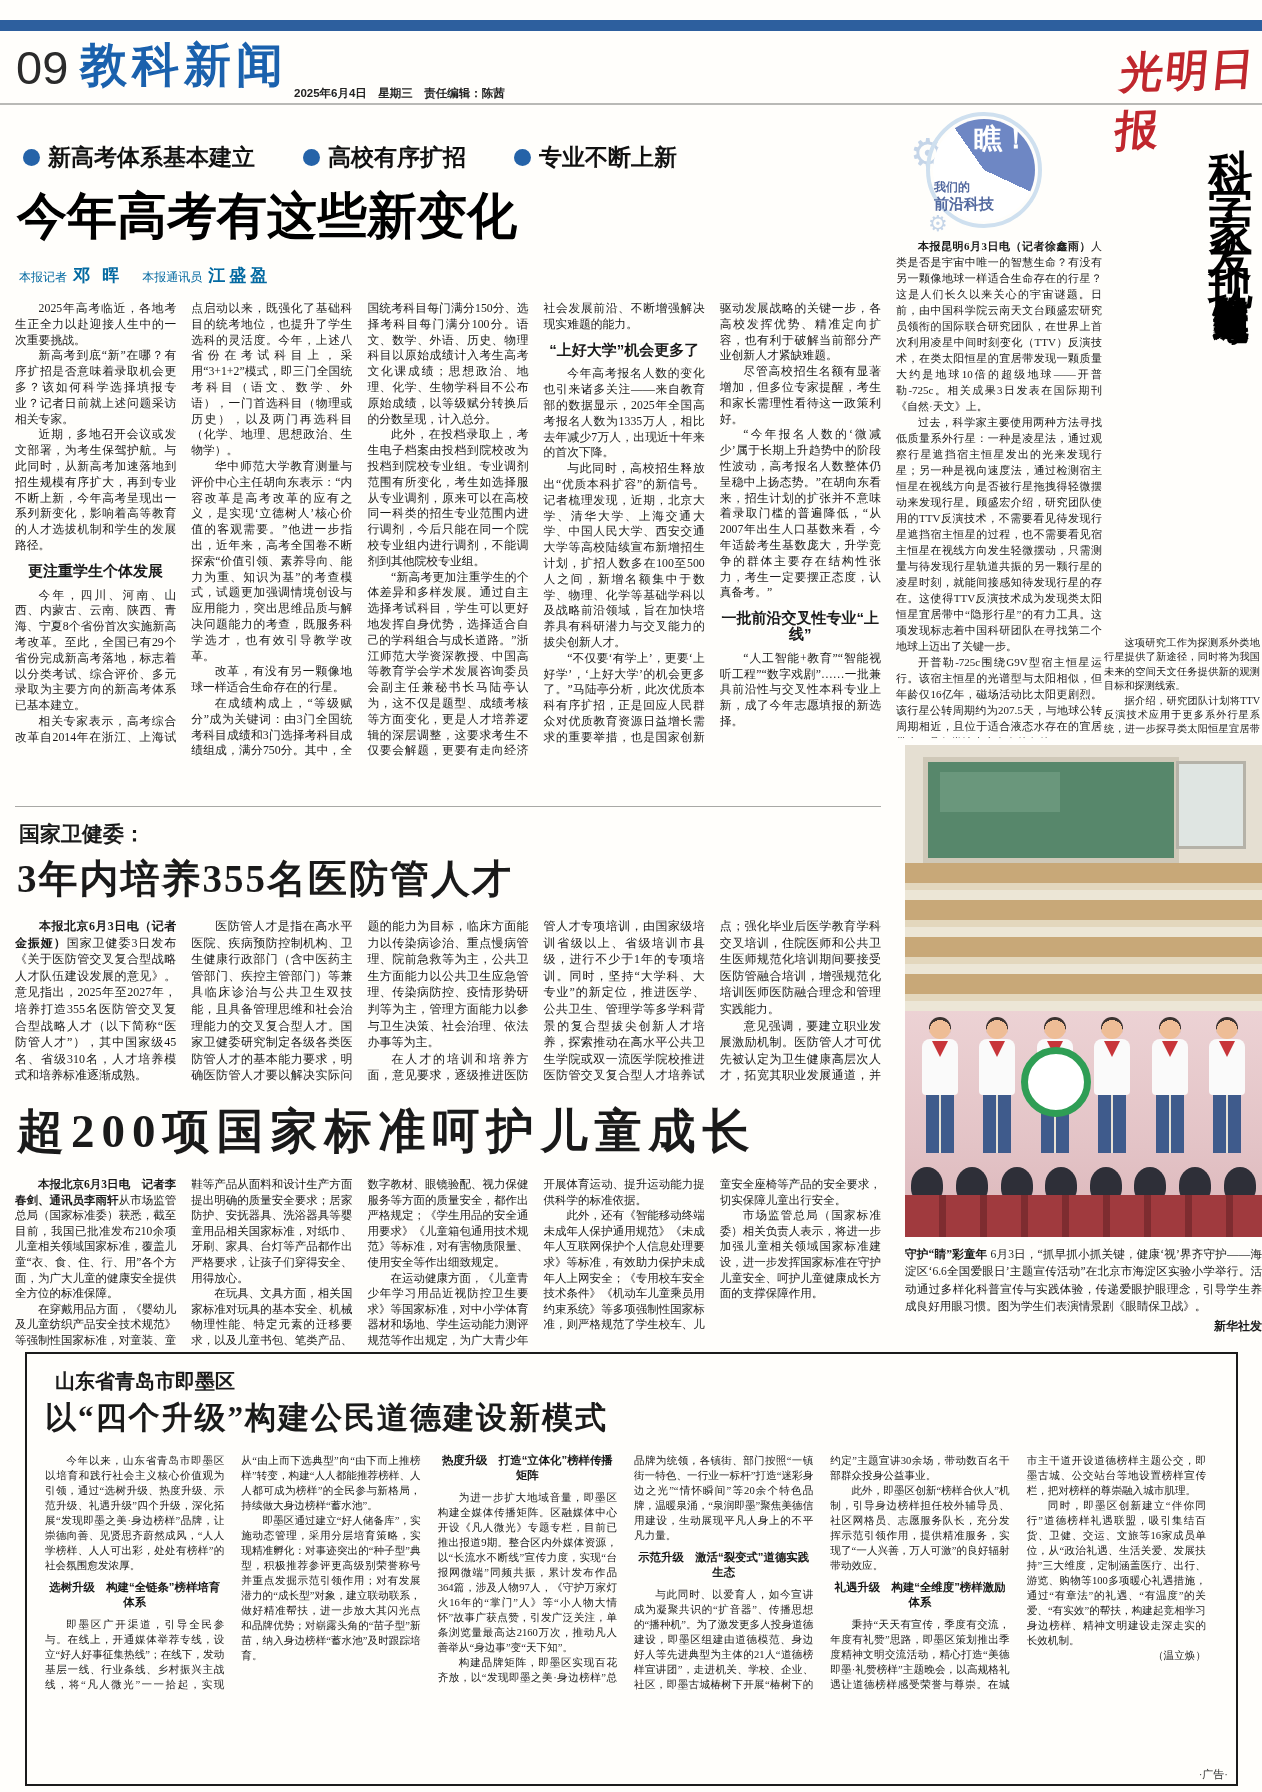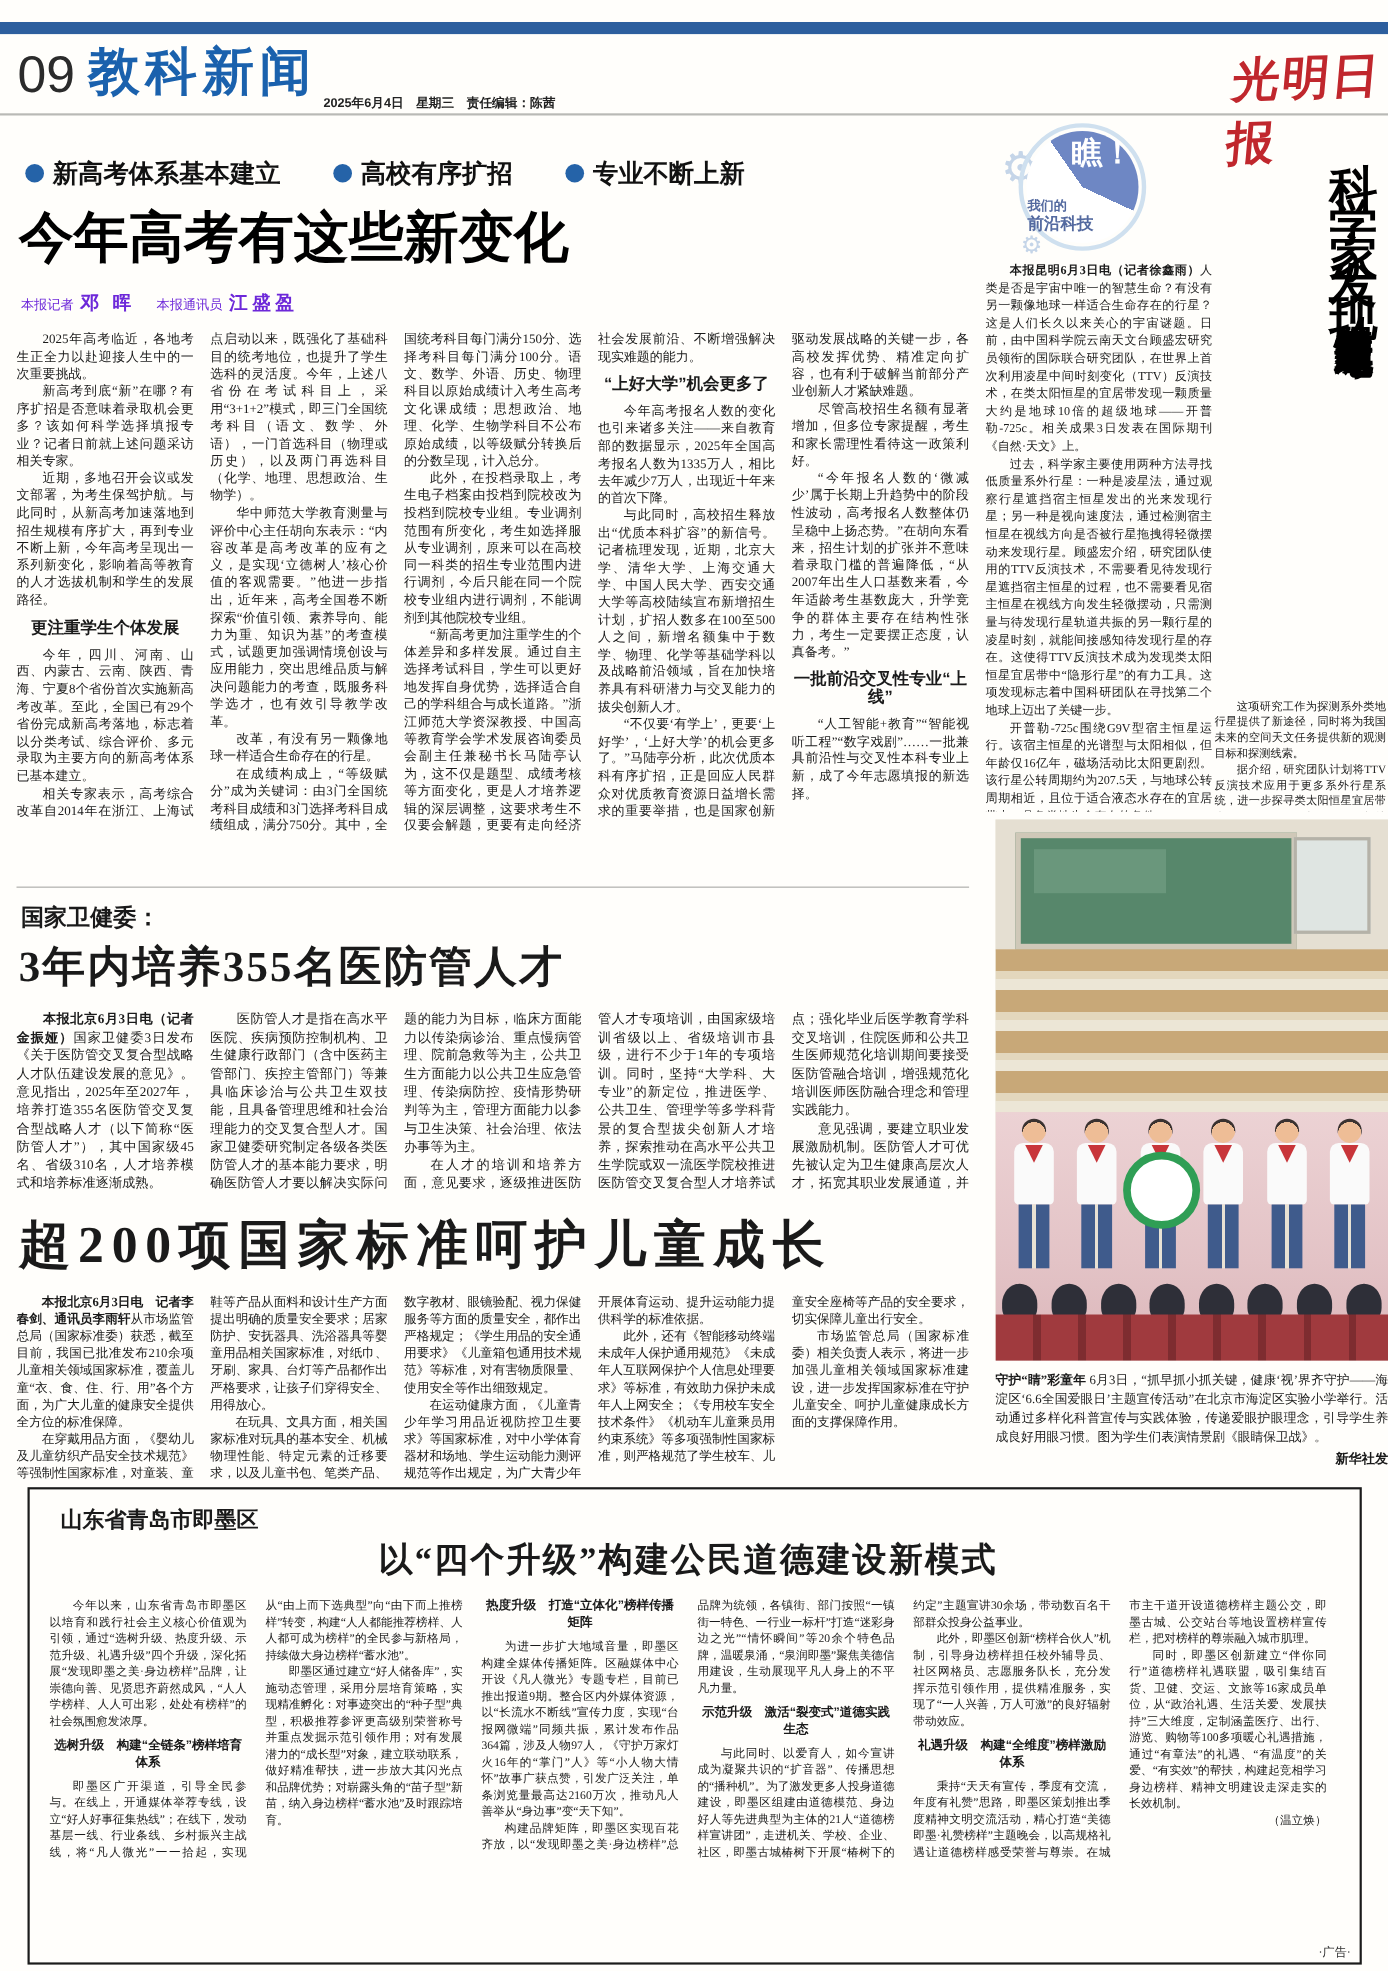--- a/index.html
+++ b/index.html
@@ -14,21 +14,21 @@
   .dateline{left:294px;top:86px;font-size:11.5px;font-weight:700;color:#222;font-family:"Liberation Sans",sans-serif;}
   .logo{left:1118px;top:42px;font-size:43px;font-weight:900;color:#c0272d;transform:skewX(-7deg) rotate(-2deg);
         letter-spacing:2px;}
   .mastrule{left:0;top:103px;width:1262px;height:2px;background:#b9b9b6;}
   
   .lead{left:15px;top:124px;width:866px;}
   .bullets{display:flex;gap:48px;margin:18px 0 10px 8px;font-family:"Liberation Sans",sans-serif;}
   .bullet{display:flex;align-items:center;gap:8px;font-size:23px;font-weight:900;color:#111;}
   .dot{width:17px;height:17px;border-radius:50%;background:#2563a8;flex:0 0 auto;}
   .lead-hl{font-size:50px;font-weight:900;letter-spacing:0px;color:#000;margin:6px 0 14px 2px;}
-  .byline{font-size:12px;color:#6d28d9;margin:0 0 14px 4px;}
+  .byline{font-size:12px;color:#0369a1;margin:0 0 14px 4px;}
   .byline b{font-size:17px;letter-spacing:4px;margin:0 16px 0 6px;}
   .cols{column-count:5;column-gap:15px;height:460px;overflow:hidden;
         font-size:11.8px;line-height:15.8px;text-align:justify;}
   .cols p{margin:0;text-indent:2em;}
   .cols h3{text-indent:0;text-align:center;font-size:15px;margin:9px 0;font-weight:900;
            font-family:"Liberation Sans",sans-serif;}
   
   .sci{left:896px;top:112px;width:366px;height:628px;}
   .sci-vhead{position:absolute;right:2px;top:2px;height:516px;writing-mode:vertical-rl;
              font-weight:900;color:#000;}
@@ -91,21 +91,21 @@
   .ph-heads span{width:32px;height:36px;border-radius:50% 50% 40% 40%;background:#2e2f38;}
   .ph-seats{position:absolute;left:0;bottom:0;width:357px;height:42px;
             background:repeating-linear-gradient(90deg,#a03a3e 0 34px,#7e2c30 34px 41px);}
   .caption{left:905px;top:1246px;width:357px;font-size:11.6px;line-height:17.4px;text-align:justify;}
   .caption .cap-lead{font-weight:900;}
   .credit{text-align:right;font-weight:900;font-size:12px;margin-top:2px;}
   
   .box{left:25px;top:1352px;width:1213px;height:434px;border:2px solid #1b1b1b;box-sizing:border-box;
        padding:12px 30px 8px 18px;}
   .b-kicker{font-size:20px;font-weight:900;font-family:"Liberation Sans",sans-serif;margin:2px 0 2px 10px;}
-  .b-hl{text-align:center;font-size:31px;font-weight:900;letter-spacing:2px;margin:2px 0 14px 0;}
+  .b-hl{font-size:31px;font-weight:900;letter-spacing:2px;margin:2px 0 14px 0;}
   .b-cols{column-count:6;column-gap:17px;height:296px;overflow:hidden;
           font-size:10.6px;line-height:15px;text-align:justify;}
   .b-cols p{margin:0;text-indent:2em;}
   .b-cols h4{text-indent:0;text-align:center;font-size:11.4px;margin:7px 0;font-weight:900;
              font-family:"Liberation Sans",sans-serif;}
   .b-sign{text-align:right;text-indent:0 !important;}
   .ad{position:absolute;right:8px;bottom:2px;font-size:11px;color:#333;}
 </style>
 </head>
 <body>

